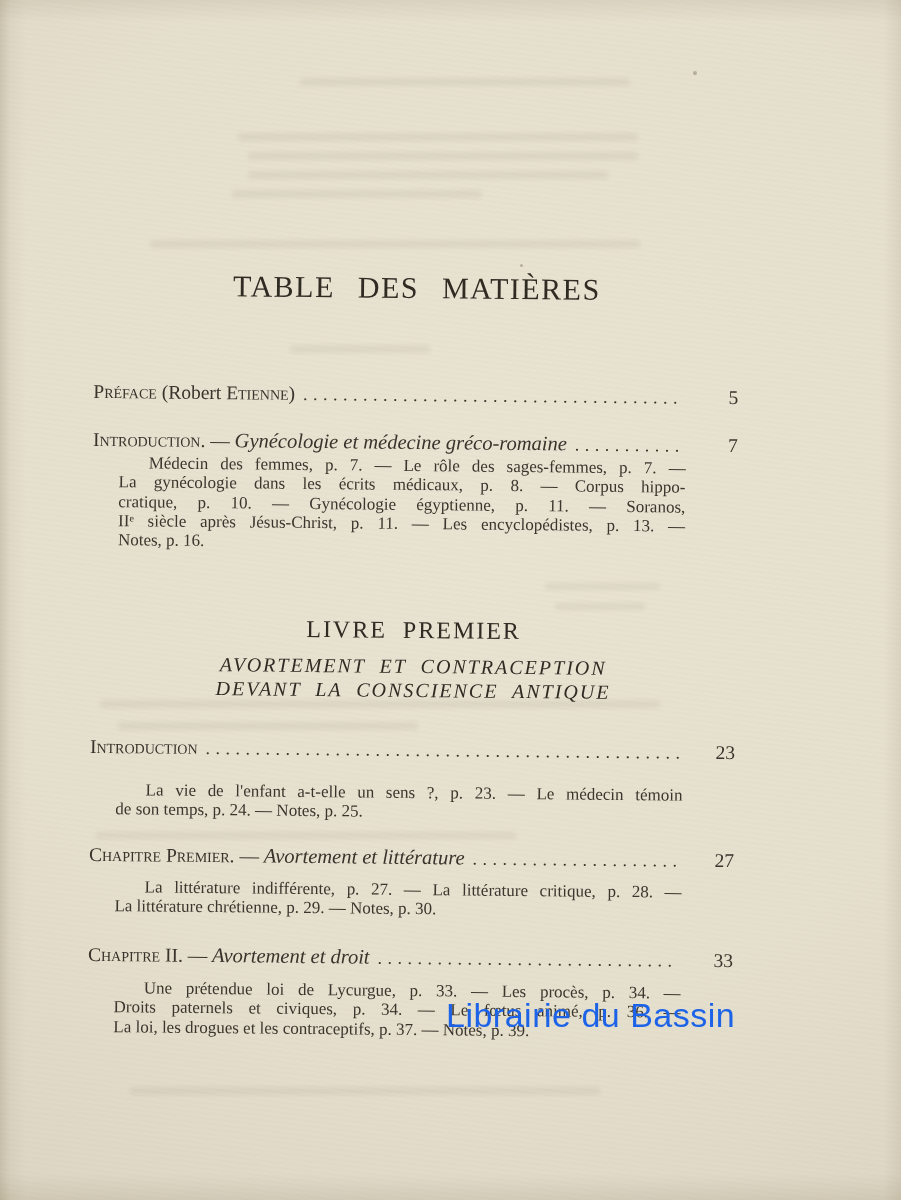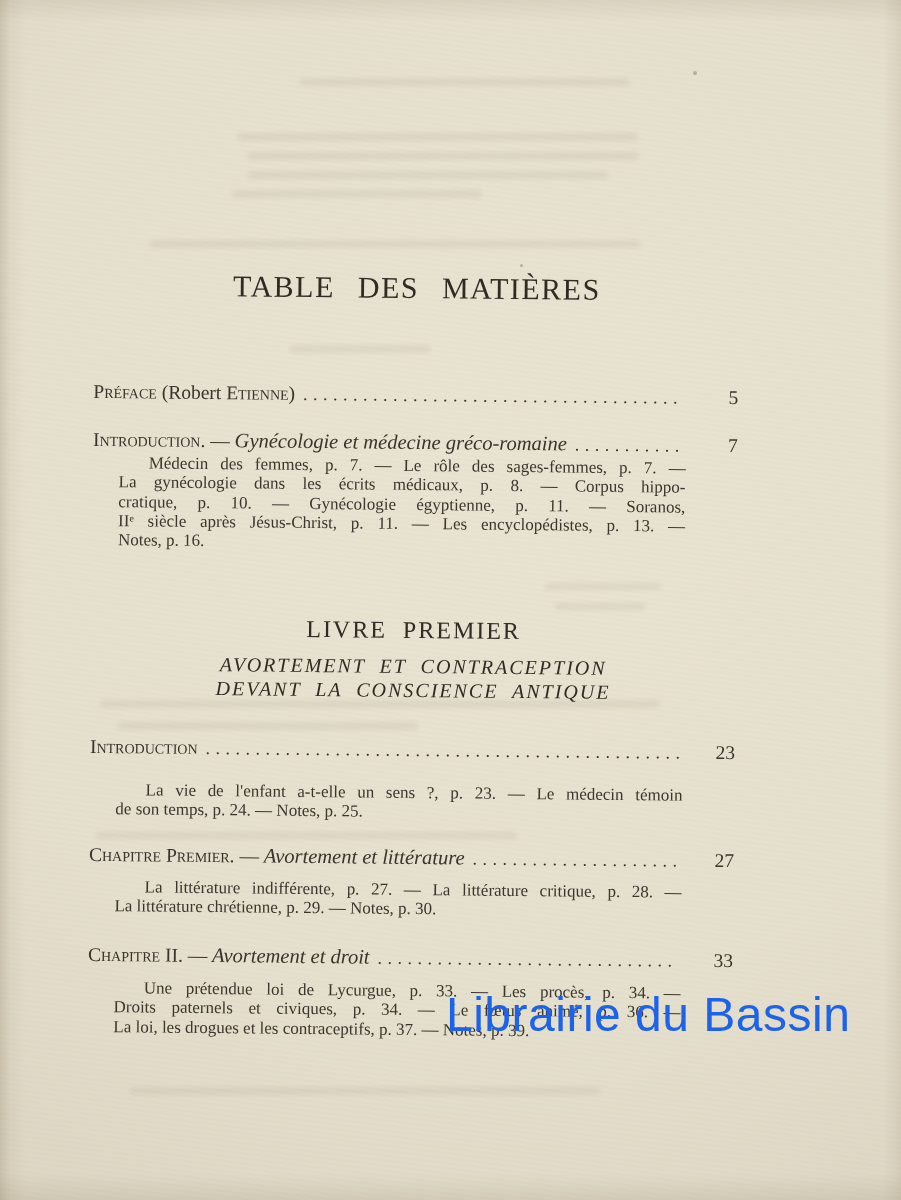--- a/index.html
+++ b/index.html
@@ -52,21 +52,21 @@
   .sl.first{padding-left:30px;}
   .sl.last{text-align-last:left;}
 
   .book-head{position:absolute;left:0;width:645px;text-align:center;}
   .livre{font-size:24px;letter-spacing:2px;word-spacing:8px;color:#2e2a22;margin-bottom:11px;white-space:nowrap;}
   .livre-sub{font-size:20px;font-style:italic;letter-spacing:2px;word-spacing:7px;line-height:23.5px;color:#2e2a22;white-space:nowrap;}
 
   .watermark{
     position:absolute;left:446px;top:991px;z-index:5;
     font-family:"Liberation Sans","DejaVu Sans",sans-serif;
-    font-size:48px;line-height:48px;letter-spacing:0.5px;white-space:nowrap;
+    font-size:34px;line-height:48px;letter-spacing:0.5px;white-space:nowrap;
   }
 
   
   .g{position:absolute;filter:blur(2px);border-radius:4px;pointer-events:none;z-index:1;
      background:rgba(125,125,95,0.10);}
   .speck{position:absolute;border-radius:50%;pointer-events:none;z-index:1;background:rgba(90,82,58,0.35);}
 </style>
 </head>
 <body>
 

